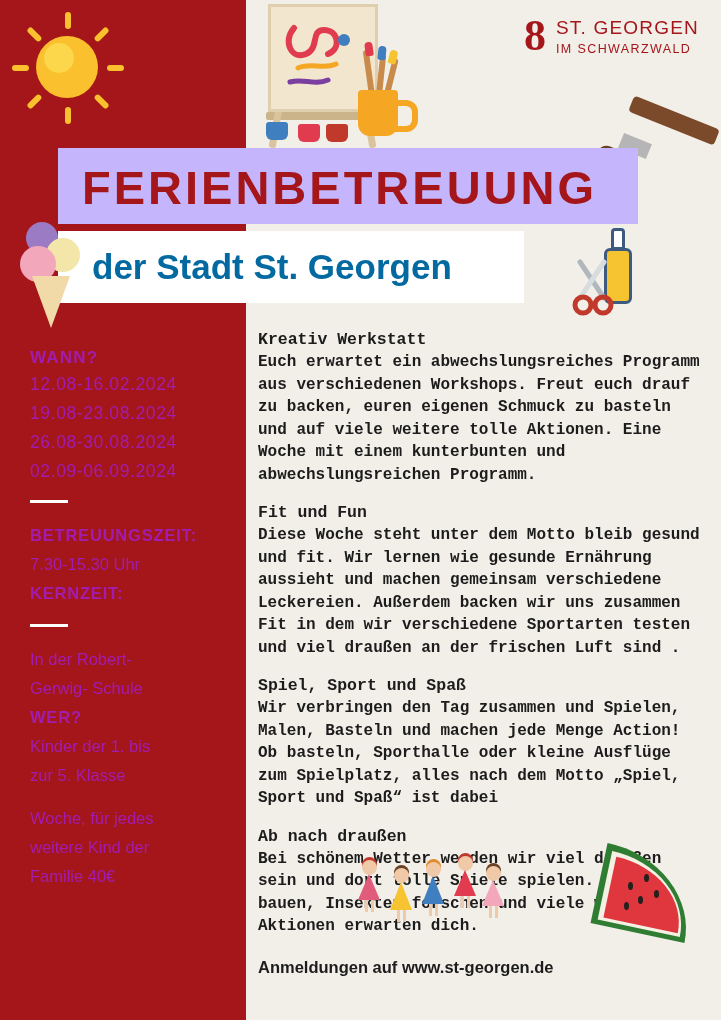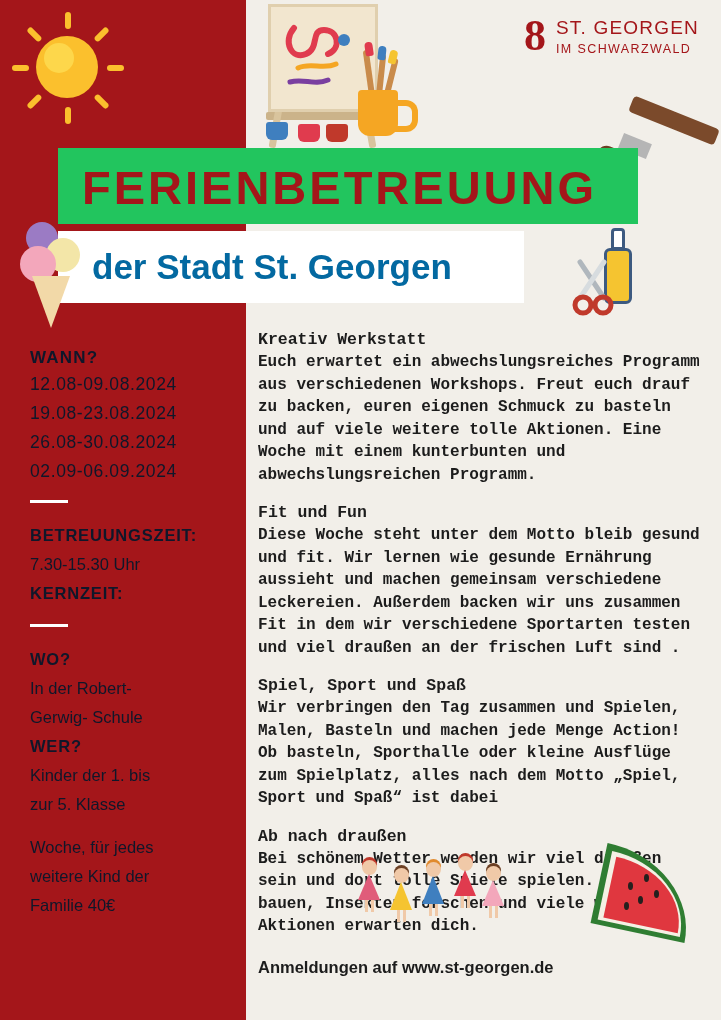--- a/index.html
+++ b/index.html
@@ -250,21 +250,21 @@
     letter-spacing: 1.4px;
     color: #a4161a;
     margin-top: 3px;
   }
 
   
   .band1 {
     position: absolute;
     left: 58px; top: 148px;
     width: 580px; height: 76px;
-    background: #22c55e;
+    background: #c4b5fd;
   }
   .band1 .t {
     position: absolute;
     left: 24px; top: 12px;
     font-size: 47px;
     font-weight: 700;
     letter-spacing: 3px;
     color: #a4161a;
   }
   .band2 {
@@ -279,21 +279,21 @@
     font-size: 35px;
     font-weight: 700;
     color: #0369a1;
   }
 
   
   .left-text {
     position: absolute;
     left: 30px; top: 348px;
     width: 200px;
-    color: #0f172a;
+    color: #a21caf;
   }
   .lbl {
     font-size: 17px;
     letter-spacing: 1.2px;
     font-weight: 700;
     margin: 0 0 6px 0;
   }
   .ldate {
     font-size: 17.5px;
     letter-spacing: 0.6px;
@@ -483,34 +483,33 @@
   </div>
   <svg class="scissors" viewBox="0 0 52 58">
     <path d="M10 4 L34 40" stroke="#b0b7bd" stroke-width="5" stroke-linecap="round"></path>
     <path d="M34 4 L10 40" stroke="#d7dcdf" stroke-width="5" stroke-linecap="round"></path>
     <circle cx="13" cy="47" r="8" fill="none" stroke="#c0392b" stroke-width="5"></circle>
     <circle cx="33" cy="47" r="8" fill="none" stroke="#c0392b" stroke-width="5"></circle>
   </svg>
 
   <div class="left-text">
     <p class="lbl">WANN?</p>
-    <p class="ldate">12.08-09.08.2024</p>
+    <p class="ldate">12.08-16.02.2024</p>
     <p class="ldate">19.08-23.08.2024</p>
     <p class="ldate">26.08-30.08.2024</p>
     <p class="ldate">02.09-06.09.2024</p>
 
     <div class="divider"></div>
 
     <p class="lrow head">BETREUUNGSZEIT:</p>
     <p class="lrow">7.30-15.30 Uhr</p>
     <p class="lrow head">KERNZEIT:</p>
 
     <div class="divider"></div>
 
-    <p class="lrow head">WO?</p>
     <p class="lrow">In der Robert-</p>
     <p class="lrow">Gerwig- Schule</p>
     <p class="lrow head">WER?</p>
     <p class="lrow">Kinder der 1. bis</p>
     <p class="lrow">zur 5. Klasse</p>
     <div class="gap"></div>
     <p class="lrow">Woche, für jedes</p>
     <p class="lrow">weitere Kind der</p>
     <p class="lrow">Familie 40€</p>
   </div>

